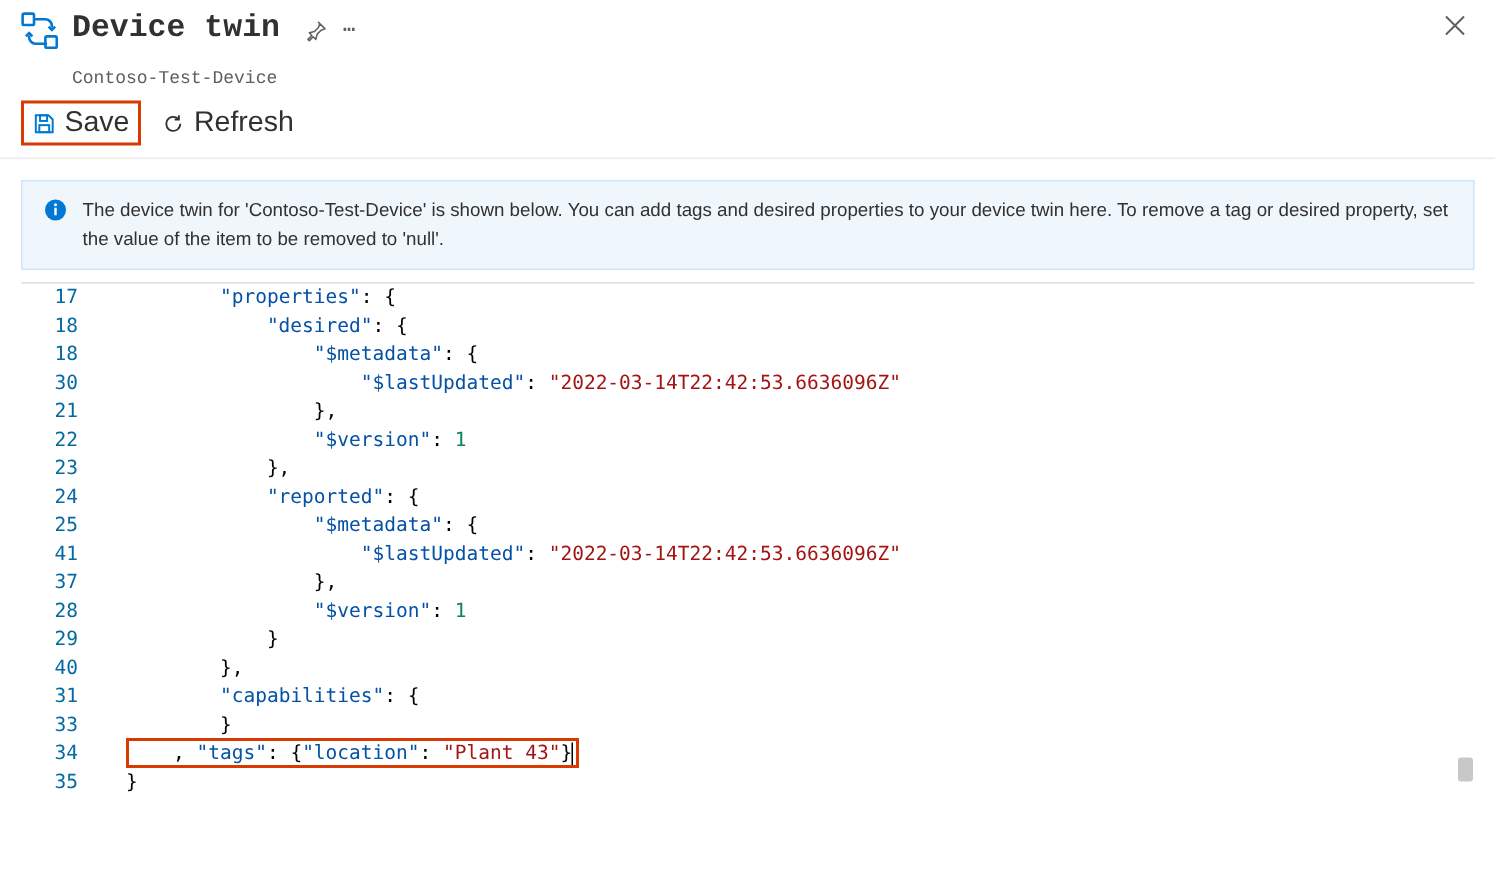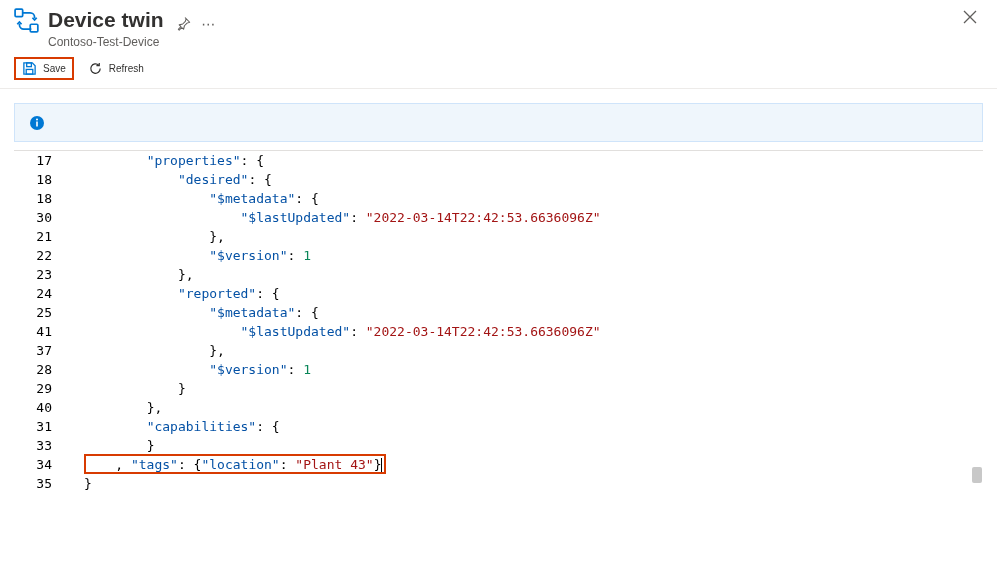--- a/index.html
+++ b/index.html
@@ -11,39 +11,40 @@
     width: 997px;
     height: 580px;
     overflow: hidden;
     position: relative;
   }
   .header {
     display: flex;
     align-items: flex-start;
     padding: 6px 13px 0 14px;
     position: relative;
+    font-family: Liberation Mono, monospace;
   }
   .header-icon {
     width: 26px;
     height: 26px;
     margin-right: 8px;
     margin-top: 2px;
     flex-shrink: 0;
   }
   .header-titles { flex: 1; }
   .page-title {
     font-size: 21px;
     font-weight: 600;
     color: #323130;
     line-height: 1.3;
   }
   .page-subtitle {
     font-size: 12px;
     color: #605e5c;
-    margin-top: 2px;
+    margin-top: 12px;
   }
   .header-actions {
     position: absolute;
     top: 10px;
     right: 20px;
     display: flex;
     align-items: center;
     gap: 14px;
   }
   .pin-icon, .more-icon, .close-icon {
@@ -63,21 +64,21 @@
     display: flex;
     align-items: center;
     padding: 8px 14px;
     gap: 8px;
     border-bottom: 1px solid #edebe9;
   }
   .toolbar-btn {
     display: inline-flex;
     align-items: center;
     gap: 6px;
-    font-size: 10px;
+    font-size: 19px;
     color: #323130;
     cursor: pointer;
     padding: 3px 6px;
     background: #fff;
   }
   .save-box {
     border: 2px solid #d83b01;
     padding: 2px 6px;
   }
   .toolbar-btn svg { width: 15px; height: 15px; }
@@ -113,21 +114,21 @@
   .code-row {
     display: flex;
     height: 19px;
     line-height: 19px;
     white-space: pre;
   }
   .gutter {
     width: 56px;
     text-align: right;
     padding-right: 18px;
-    color: #000000;
+    color: #0369a1;
     font-size: 13px;
     user-select: none;
   }
   .fold-col {
     width: 14px;
     color: #a0a0a0;
     text-align: center;
     font-size: 11px;
     user-select: none;
   }
@@ -216,20 +217,21 @@
 </div>
 
 <div class="info-banner">
   <span class="info-icon">
     <svg viewBox="0 0 16 16">
         <circle cx="8" cy="8" r="7" fill="#0078d4"></circle>
         <rect x="7.2" y="6.5" width="1.6" height="5" fill="#fff"></rect>
         <circle cx="8" cy="4.5" r="1" fill="#fff"></circle>
       </svg>
   </span>
+  <span>The device twin for 'Contoso-Test-Device' is shown below. You can add tags and desired properties to your device twin here. To remove a tag or desired property, set the value of the item to be removed to 'null'.</span>
 </div>
 
 <div class="editor" id="editor">
 
   <div class="scroll-thumb" style="bottom:10px;"></div>
 <div class="code-row"><div class="gutter">17</div><div class="fold-col"></div><div class="code">        <span class="tok-key">"properties"</span><span class="tok-punct">: {</span></div></div>
     <div class="code-row"><div class="gutter">18</div><div class="fold-col"></div><div class="code">            <span class="tok-key">"desired"</span><span class="tok-punct">: {</span></div></div>
     <div class="code-row"><div class="gutter">18</div><div class="fold-col"></div><div class="code">                <span class="tok-key">"$metadata"</span><span class="tok-punct">: {</span></div></div>
     <div class="code-row"><div class="gutter">30</div><div class="fold-col"></div><div class="code">                    <span class="tok-key">"$lastUpdated"</span><span class="tok-punct">: </span><span class="tok-str">"2022-03-14T22:42:53.6636096Z"</span></div></div>
     <div class="code-row"><div class="gutter">21</div><div class="fold-col"></div><div class="code">                <span class="tok-punct">},</span></div></div>

